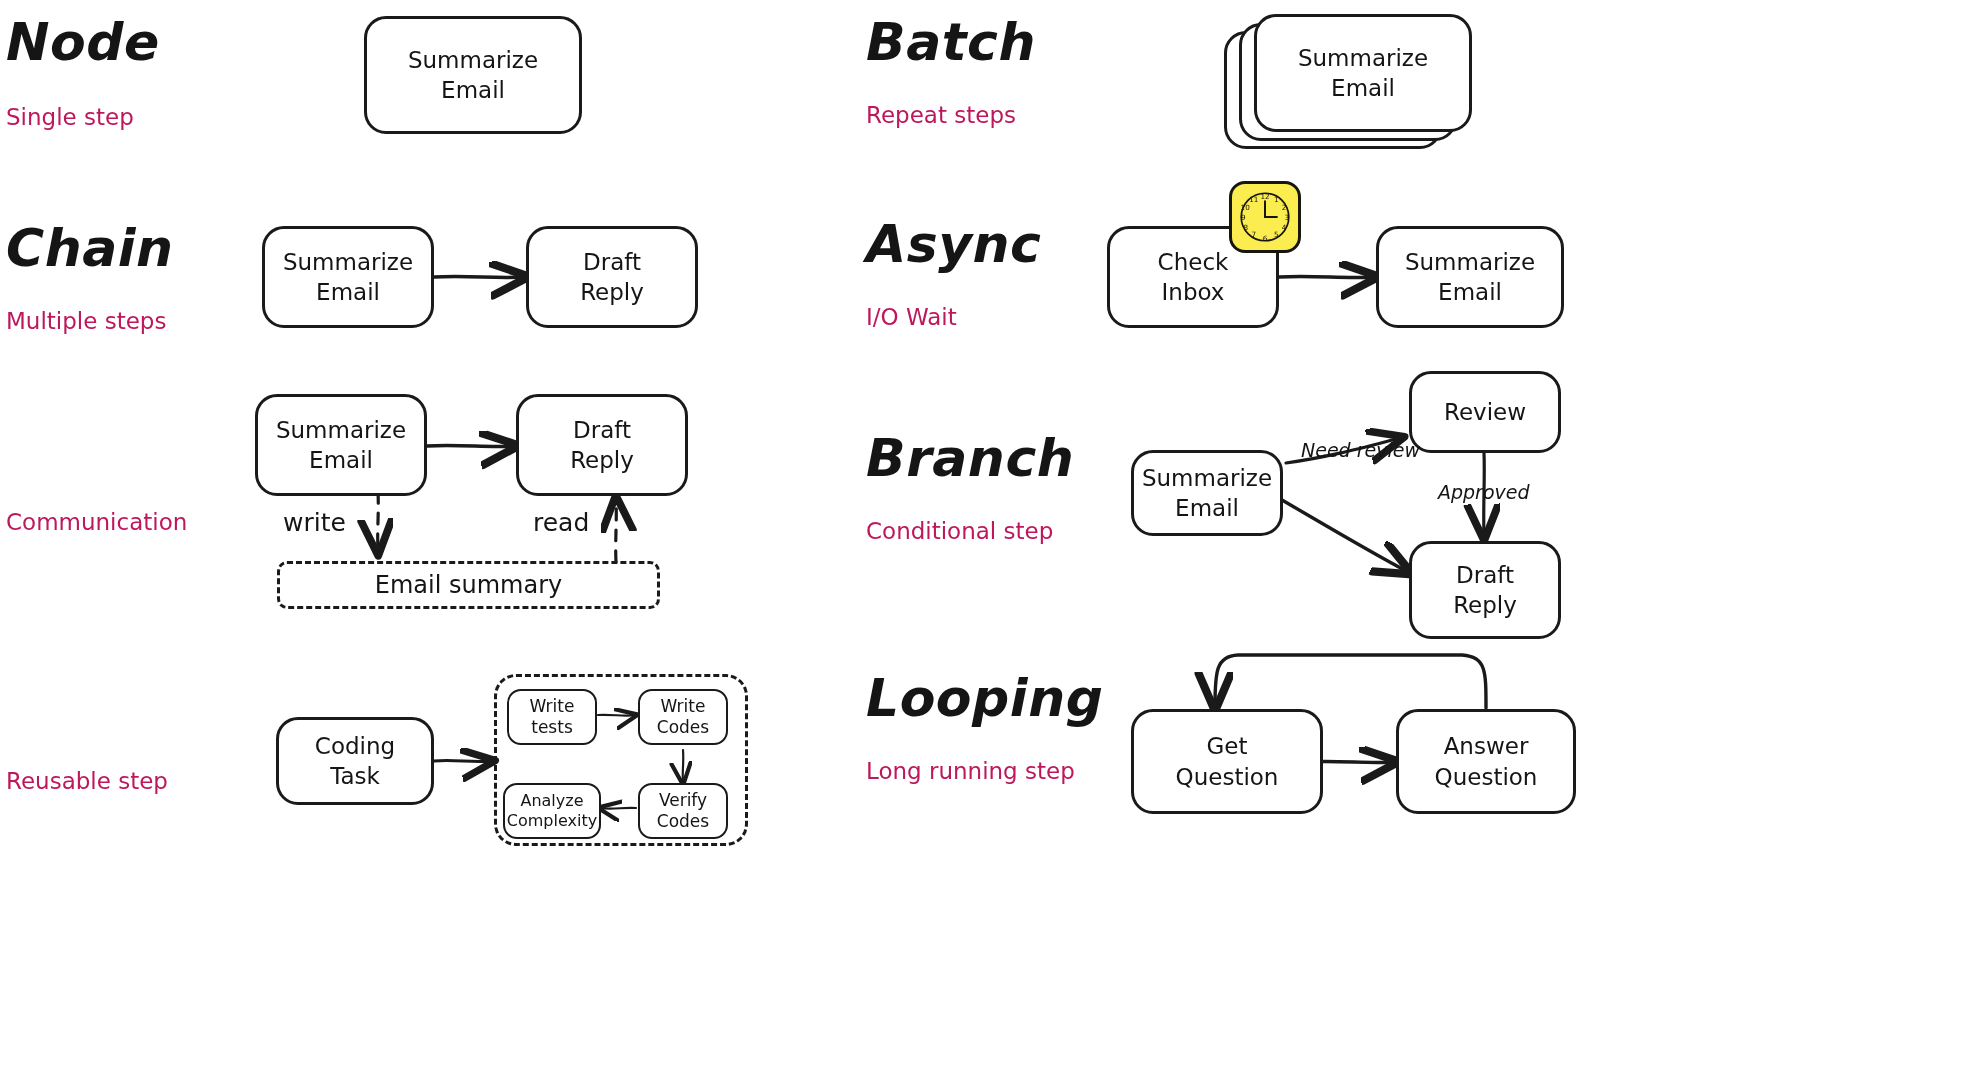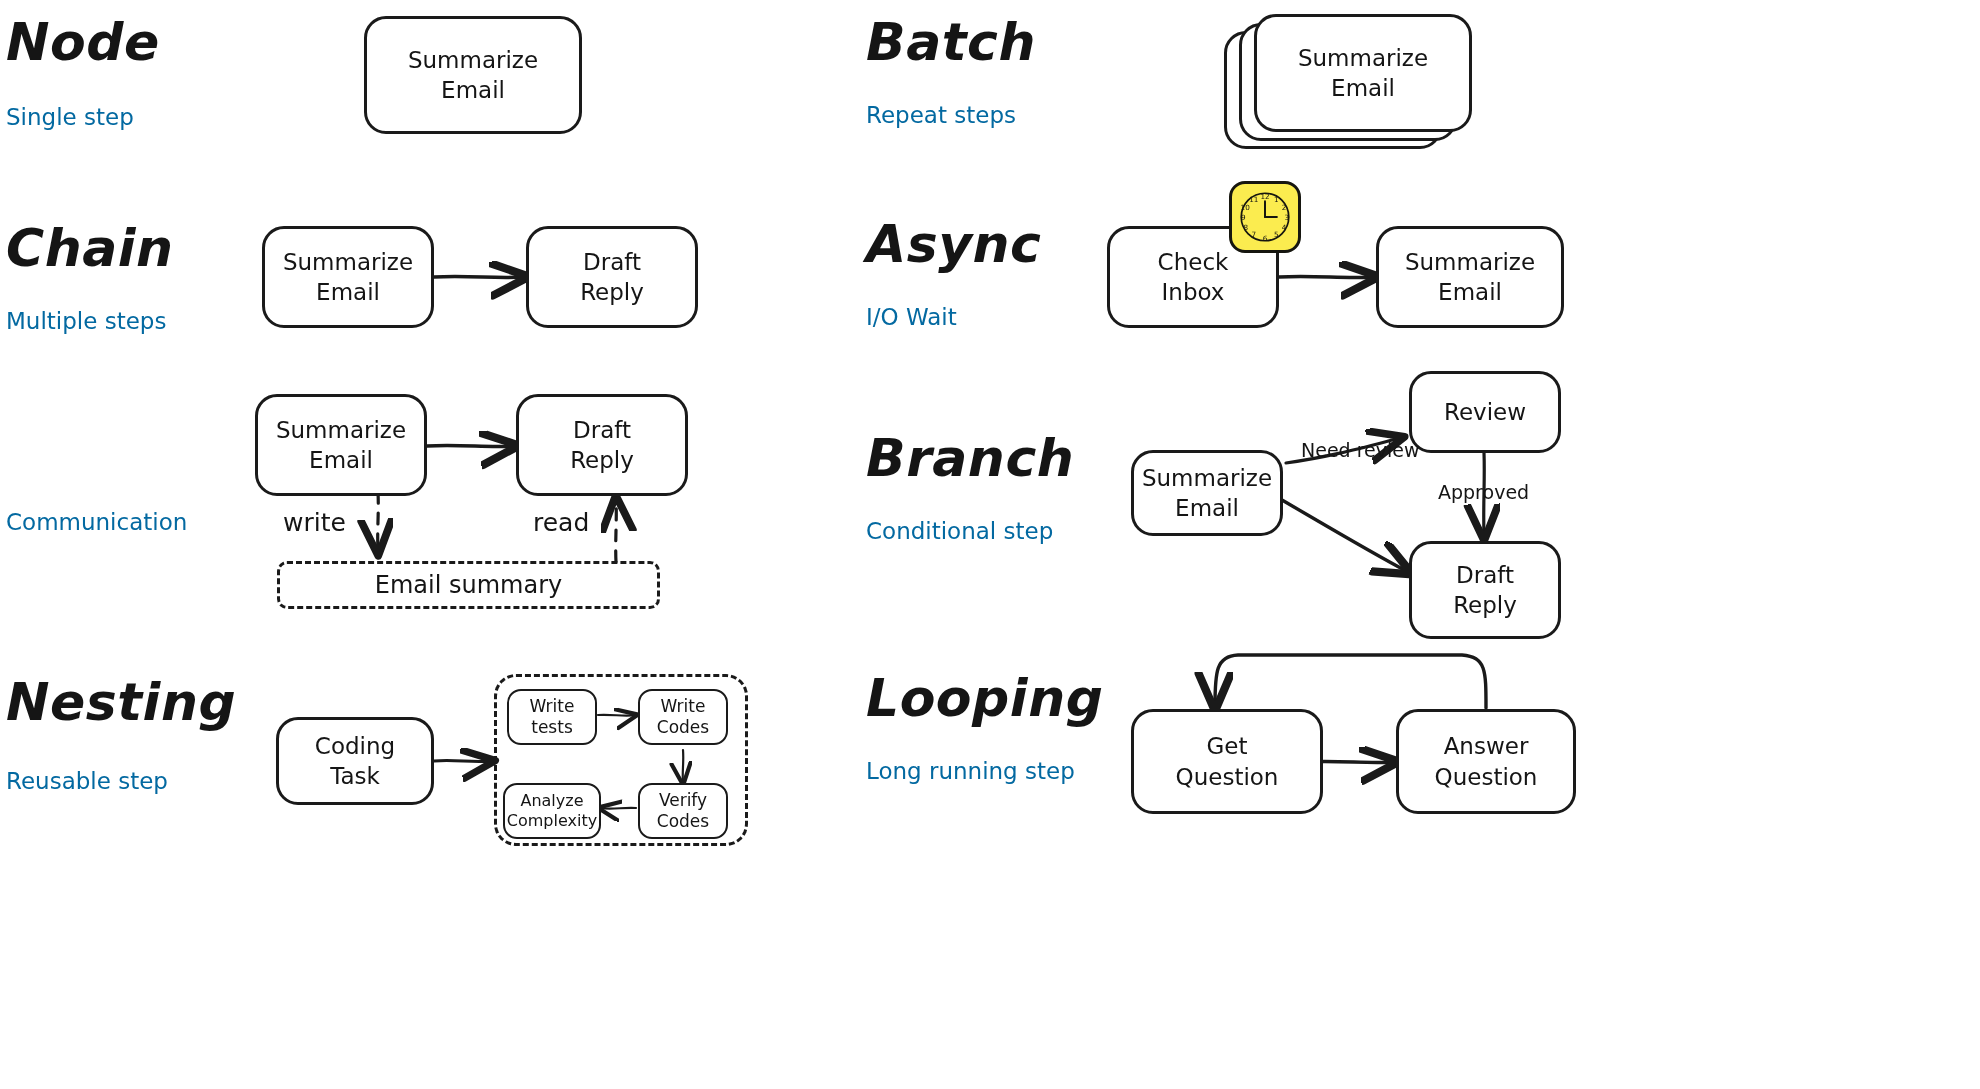--- a/index.html
+++ b/index.html
@@ -34,21 +34,21 @@
     letter-spacing: 0.5px;
     color: #151515;
     white-space: nowrap;
     line-height: 1;
   }
   .pattern-sub {
     position: absolute;
     font-family: "DejaVu Sans", sans-serif;
     font-size: 23px;
     font-weight: 400;
-    color: #0369a1;
+    color: #be185d;
     white-space: nowrap;
     line-height: 1;
   }
 
   
   .node {
     position: absolute;
     box-sizing: border-box;
     border: 3px solid #1a1a1a;
     border-radius: 22px;
@@ -108,20 +108,21 @@
   .edge-label {
     position: absolute;
     font-family: "DejaVu Sans", sans-serif;
     font-size: 25px;
     color: #151515;
     white-space: nowrap;
     z-index: 4;
   }
   .edge-label.small {
     font-size: 19px;
+    font-style: italic;
   }
 
   
   .clock-emoji {
     position: absolute;
     width: 72px;
     height: 72px;
     border-radius: 16px;
     background: #fbec4f;
     border: 3px solid #16160f;
@@ -305,21 +306,20 @@
     <span class="ln">Review</span>
   </div>
   <div class="node" style="left:1409px; top:541px; width:152px; height:98px;">
     <span class="ln">Draft</span>
     <span class="ln">Reply</span>
   </div>
 
   <div class="edge-label small" style="left:1301px; top:438px; width:84px; text-align:center; line-height:1.35;">Need review</div>
   <div class="edge-label small" style="left:1438px; top:481px;">Approved</div>
 
-  <div class="pattern-title" style="left:6px; top:676px;">Nesting</div>
   <div class="pattern-sub" style="left:6px; top:770px;">Reusable step</div>
 
   <div class="node" style="left:276px; top:717px; width:158px; height:88px;">
     <span class="ln">Coding</span>
     <span class="ln">Task</span>
   </div>
 
   <div class="dashed-group" style="left:494px; top:674px; width:254px; height:172px;"></div>
 
   <div class="node small" style="left:507px; top:689px; width:90px; height:56px;">

